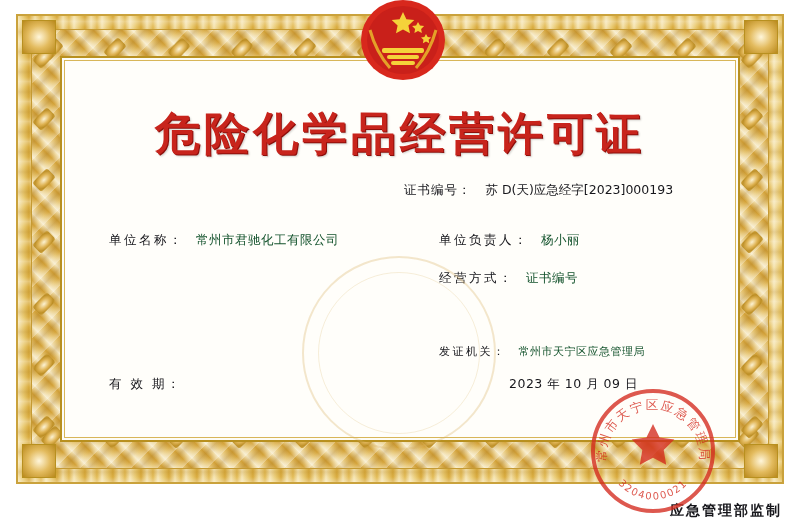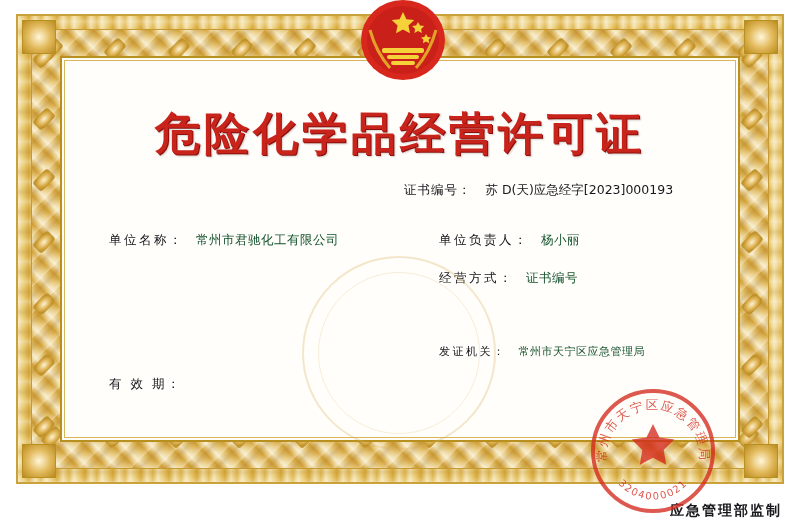--- a/index.html
+++ b/index.html
@@ -391,20 +391,21 @@
         </div>
       </div>
 
     </div>
 
     <div class="issuer-block">
       <span class="field-label">发证机关：</span>
       <span class="field-value">常州市天宁区应急管理局</span>
     </div>
 
+    <div class="issuer-date">2023 年 10 月 09 日</div>
 
     <div class="validity">
       <span class="field-label">有 效 期：</span>
     </div>
 
     <svg class="seal" viewBox="0 0 130 130">
       <circle cx="65" cy="65" r="60" fill="none" stroke="#d42a1e" stroke-width="4"></circle>
       <path d="M65 38 l6.6 13.4 14.8 2.2 -10.7 10.4 2.5 14.7 -13.2-6.9 -13.2 6.9 2.5-14.7 -10.7-10.4 14.8-2.2z" fill="#d42a1e"></path>
       <path id="sealTopArc" d="M 18 70 A 47 47 0 0 1 112 70" fill="none"></path>
       <text fill="#d42a1e" font-size="12.5" font-family="DejaVu Sans, sans-serif" letter-spacing="2">

